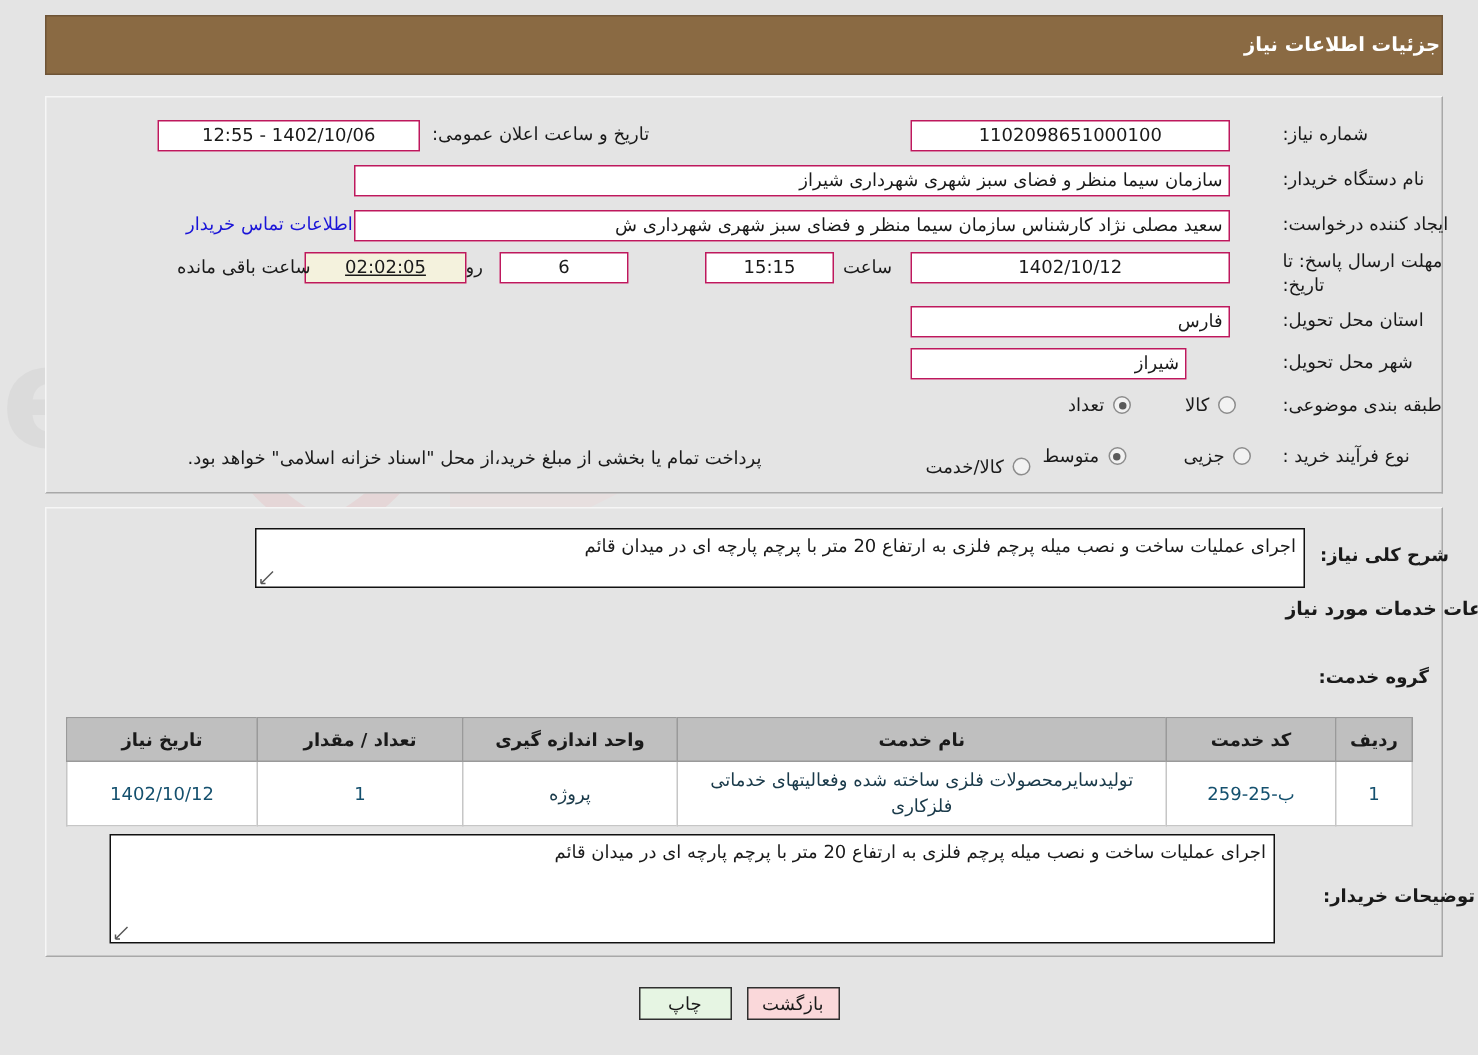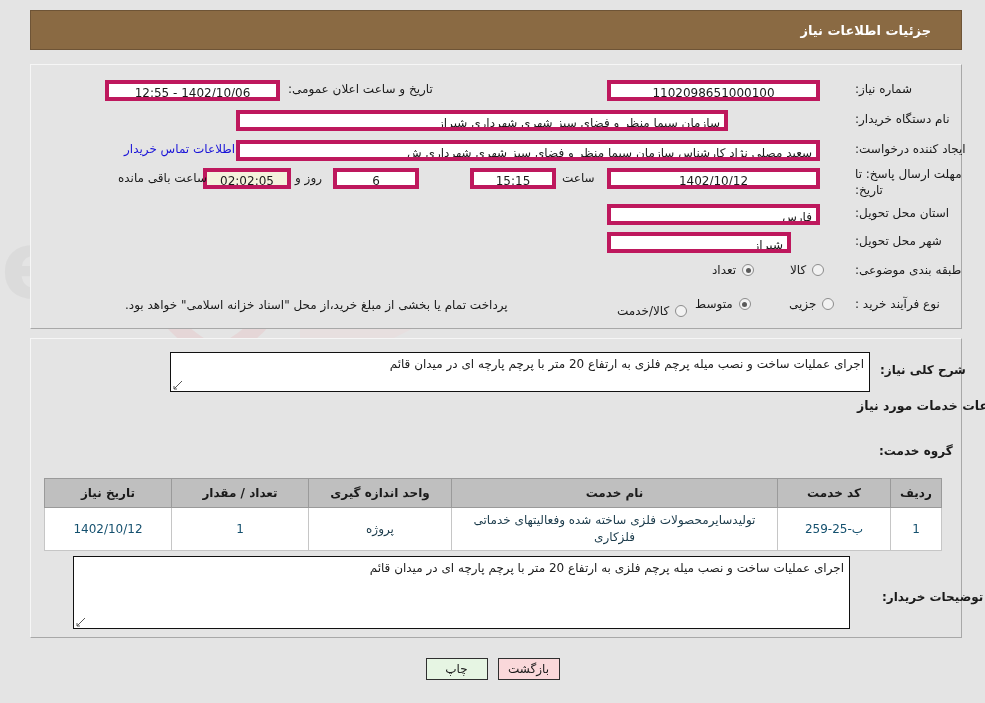--- a/index.html
+++ b/index.html
@@ -37,21 +37,21 @@
   .titlebar {
     position: absolute;
     left: 30px; top: 10px;
     width: 932px; height: 40px;
     background: #8a6a43;
     border: 1px solid #6e5436;
     box-sizing: border-box;
     display: flex;
     align-items: center;
     justify-content: flex-start;
-    padding: 0 30px;
+    padding: 0 1px;
   }
   .titlebar-text {
     color: #ffffff;
     font-size: 13px;
     font-weight: bold;
   }
 
   
   .panel {
     position: absolute;
@@ -76,21 +76,21 @@
     text-align: left;
     font-size: 12px;
     color: #1a1a1a;
     white-space: nowrap;
   }
   .lbl-bold { font-weight: bold; }
 
   .box {
     box-sizing: border-box;
     background: #ffffff;
-    border: 4px solid #be185d;
+    border: 1px solid #be185d;
     height: 21px;
     line-height: 19px;
     padding: 0 4px;
     font-size: 12px;
     color: #1a1a1a;
     overflow: hidden;
     white-space: nowrap;
   }
   .box.center { text-align: center; }
   .box.right  { text-align: right; }
@@ -234,37 +234,37 @@
   </div>
   <div class="box center" style="position:absolute; left:607px; top:80px; width:213px; z-index:2;">1102098651000100</div>
   <div class="row" style="left:288px; top:82px; z-index:2;">
     <span class="lbl">تاریخ و ساعت اعلان عمومی:</span>
   </div>
   <div class="box center" style="position:absolute; left:105px; top:80px; width:175px; z-index:2;">1402/10/06 - 12:55</div>
 
   <div class="row" style="left:855px; top:112px; z-index:2;">
     <span class="lbl">نام دستگاه خریدار:</span>
   </div>
-  <div class="box right" style="position:absolute; left:236px; top:110px; width:492px; z-index:2;">سازمان سیما منظر و فضای سبز شهری شهرداری شیراز</div>
+  <div class="box right" style="position:absolute; left:236px; top:110px; width:584px; z-index:2;">سازمان سیما منظر و فضای سبز شهری شهرداری شیراز</div>
 
   <div class="row" style="left:855px; top:142px; z-index:2;">
     <span class="lbl">ایجاد کننده درخواست:</span>
   </div>
   <div class="box right" style="position:absolute; left:236px; top:140px; width:584px; z-index:2;">سعید مصلی نژاد کارشناس سازمان سیما منظر و فضای سبز شهری شهرداری ش</div>
   <a class="link" style="position:absolute; left:124px; top:142px; z-index:2;">اطلاعات تماس خریدار</a>
 
   <div style="position:absolute; left:855px; top:166px; z-index:2; text-align:left; line-height:16px;">
     <span class="lbl" style="display:inline-block; max-width:120px; white-space:normal;">مهلت ارسال پاسخ: تا تاریخ:</span>
   </div>
   <div class="box center" style="position:absolute; left:607px; top:168px; width:213px; z-index:2;">1402/10/12</div>
   <span class="plain" style="position:absolute; left:562px; top:171px; z-index:2;">ساعت</span>
   <div class="box center" style="position:absolute; left:470px; top:168px; width:86px; z-index:2;">15:15</div>
   <div class="box center" style="position:absolute; left:333px; top:168px; width:86px; z-index:2;">6</div>
   <span class="plain" style="position:absolute; left:295px; top:171px; z-index:2;">روز و</span>
-  <div class="box center cream" style="position:absolute; left:203px; top:168px; width:88px; z-index:2;">02:02:05</div>
+  <div class="box center cream" style="position:absolute; left:203px; top:168px; width:108px; z-index:2;text-decoration:underline;">02:02:05</div>
   <span class="plain" style="position:absolute; left:118px; top:171px; z-index:2;">ساعت باقی مانده</span>
 
   <div class="row" style="left:855px; top:206px; z-index:2;">
     <span class="lbl">استان محل تحویل:</span>
   </div>
   <div class="box right" style="position:absolute; left:607px; top:204px; width:213px; z-index:2;">فارس</div>
 
   <div class="row" style="left:855px; top:234px; z-index:2;">
     <span class="lbl">شهر محل تحویل:</span>
   </div>

